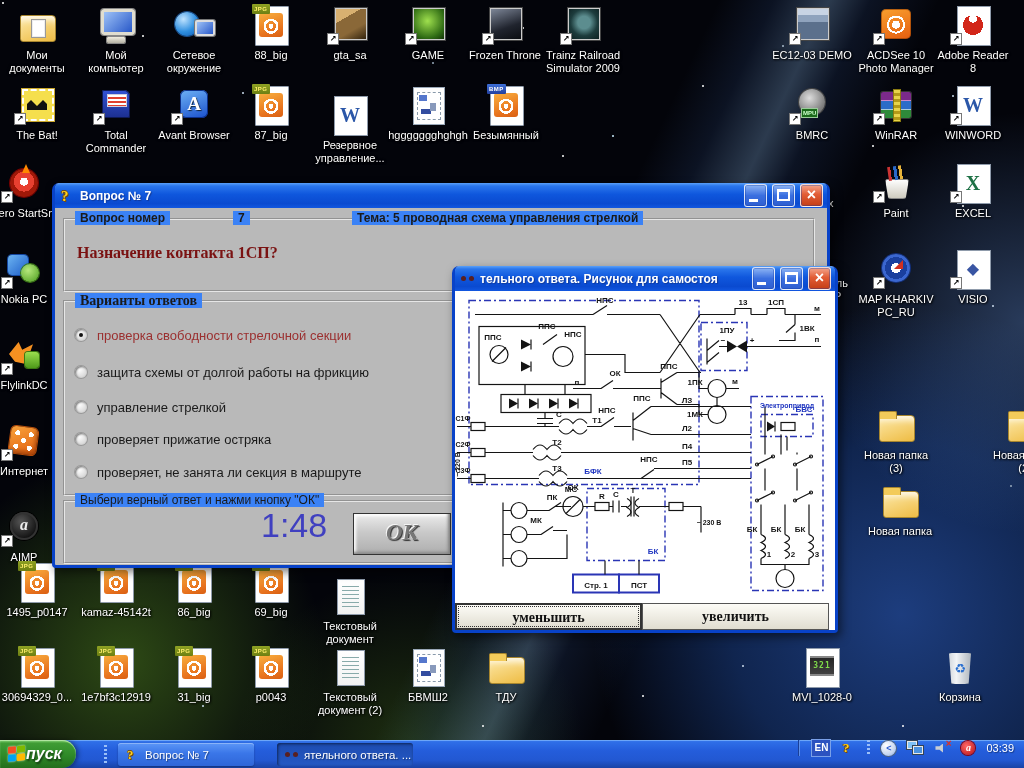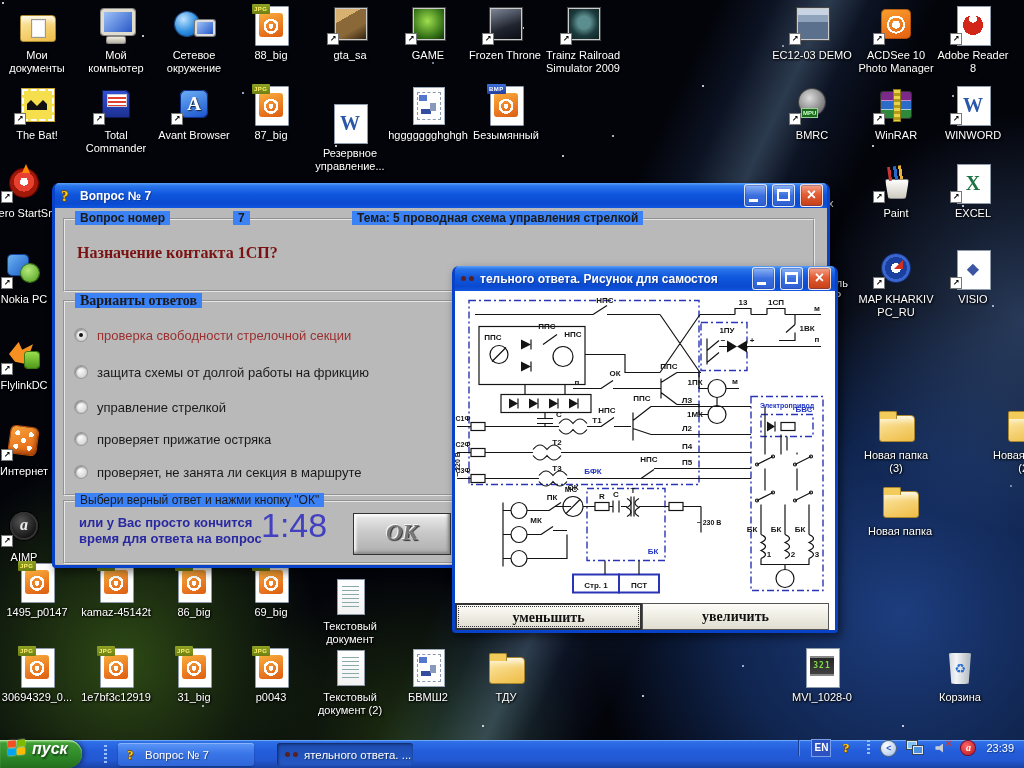--- a/index.html
+++ b/index.html
@@ -141,21 +141,21 @@
   .diag-client{background:#fff}
   .zbtn{position:absolute;bottom:0;height:27px;width:187px;background:linear-gradient(#fdfcf7,#e0ddd0);
     border:1px solid #555;box-sizing:border-box;font:bold 14px/25px "Liberation Serif",serif;color:#111;text-align:center}
   .zbtn.focus{outline:1px dotted #333;outline-offset:-4px;border:2px solid #333}
   .sl{font:bold 8px "Liberation Sans",sans-serif;fill:#141414;text-anchor:middle}
   .slb{fill:#1f35c0}
   .sls{font-size:7px}
   
   .taskbar{position:absolute;left:0;bottom:0;width:1024px;height:28px;z-index:60;
     background:linear-gradient(#4a8af0 0%,#2f6fe8 6%,#245ddb 38%,#2258d2 72%,#1a43a5 100%);box-shadow:inset 0 1px 0 #6ca6f8}
-  .start{position:absolute;left:0;top:0;height:28px;border-radius:0 14px 14px 0;display:flex;align-items:flex-start;gap:6px;
+  .start{position:absolute;left:0;top:0;height:28px;border-radius:0 14px 14px 0;display:flex;align-items:center;gap:0;
     padding:0 14px 0 8px;color:#fff;font:bold italic 16px "Liberation Sans",sans-serif;text-shadow:1px 2px 2px rgba(0,0,0,.55);
     background:linear-gradient(#7ece6e 0%,#3f9c35 12%,#2f8a28 55%,#236e1d 100%);box-shadow:inset 0 1px 1px #b8e8a8,2px 0 5px rgba(0,0,0,.45)}
   .winflag{width:18px;height:16px;display:grid;grid-template-columns:8px 8px;grid-template-rows:7px 7px;gap:1px;transform:skewY(-6deg)}
   .winflag i{border-radius:1px;box-shadow:0 0 2px rgba(255,255,255,.8)}
   .ql-sep{position:absolute;left:104px;top:5px;width:3px;height:18px;background:repeating-linear-gradient(#9cc0f8 0 2px,transparent 2px 4px)}
   .tbtn{position:absolute;top:3px;height:23px;border-radius:3px;display:flex;align-items:center;gap:5px;padding:0 8px;box-sizing:border-box;
     background:linear-gradient(#5c97f7,#3a76e8 45%,#2f66d8);box-shadow:inset 0 1px 0 #8ab4f8,0 1px 2px rgba(0,0,0,.3);
     color:#fff;font:11.5px "Liberation Sans",sans-serif;text-shadow:1px 1px 1px rgba(0,0,0,.4);white-space:nowrap;overflow:hidden}
   .tbtn.active{background:linear-gradient(#1d4cb0,#2458c4);box-shadow:inset 1px 1px 3px rgba(0,0,0,.55)}
   .tray{position:absolute;right:0;top:0;height:16px;display:flex;align-items:center;gap:11px;padding:0 10px 0 12px;
@@ -247,21 +247,21 @@
     <span class="ic t-avant"></span>
     <i class="sc"></i>
     <span class="dl">Avant Browser</span>
   </div>
 <div class="di" style="left:231px;top:86px">
     <span class="ic t-jpg">
       <b class="bdg">JPG</b>
     </span>
     <span class="dl">87_big</span>
   </div>
-<div class="di" style="left:310px;top:104px">
+<div class="di" style="left:310px;top:96px">
     <span class="ic t-word"></span>
     <span class="dl">Резервное управление...</span>
   </div>
 <div class="di" style="left:388px;top:86px">
     <span class="ic t-blueprint"></span>
     <span class="dl">hggggggghghgh</span>
   </div>
 <div class="di" style="left:466px;top:86px">
     <span class="ic t-jpg">
       <b class="bdg blue">BMP</b>
@@ -449,24 +449,20 @@
           <span class="radio"></span>
           <span class="otext">проверяет прижатие остряка</span>
         </div>
       <div class="opt" style="top:163px;width:740px">
           <span class="radio"></span>
           <span class="otext">проверяет, не занята ли секция в маршруте</span>
         </div>
     </div>
     <div class="grp" style="left:8px;top:292px;width:748px;height:60px">
       <span class="glabel plain" style="left:10px">Выбери верный ответ и нажми  кнопку "ОК"</span>
-      <div class="hint">
-        <span style="display:block">или у Вас просто кончится</span>
-        <span style="display:block">время для ответа на вопрос</span>
-      </div>
       <span class="timer">1:48</span>
       <div class="okbtn">ОК</div>
     </div>
   </div>
 </div>
 
 <div class="xpwin" style="left:452px;top:266px;width:380px;height:364px;z-index:20">
   <div class="titlebar">
     <span class="d-ico"></span>
     <span class="ttext">тельного ответа.   Рисунок для самостоя</span>
@@ -614,15 +610,15 @@
     <span>ятельного ответа.  ...</span>
   </div>
   <div class="tray">
     <span class="lang">EN</span>
     <span class="q-ico" style="transform:scale(.9)"></span>
     <span class="trsep"></span>
     <span class="chev"></span>
     <span class="net"></span>
     <span class="mute"></span>
     <span class="aico"></span>
-    <span class="clock">23:39</span>
+    <span class="clock">03:39</span>
   </div>
 </div>
 
 </body></html>

